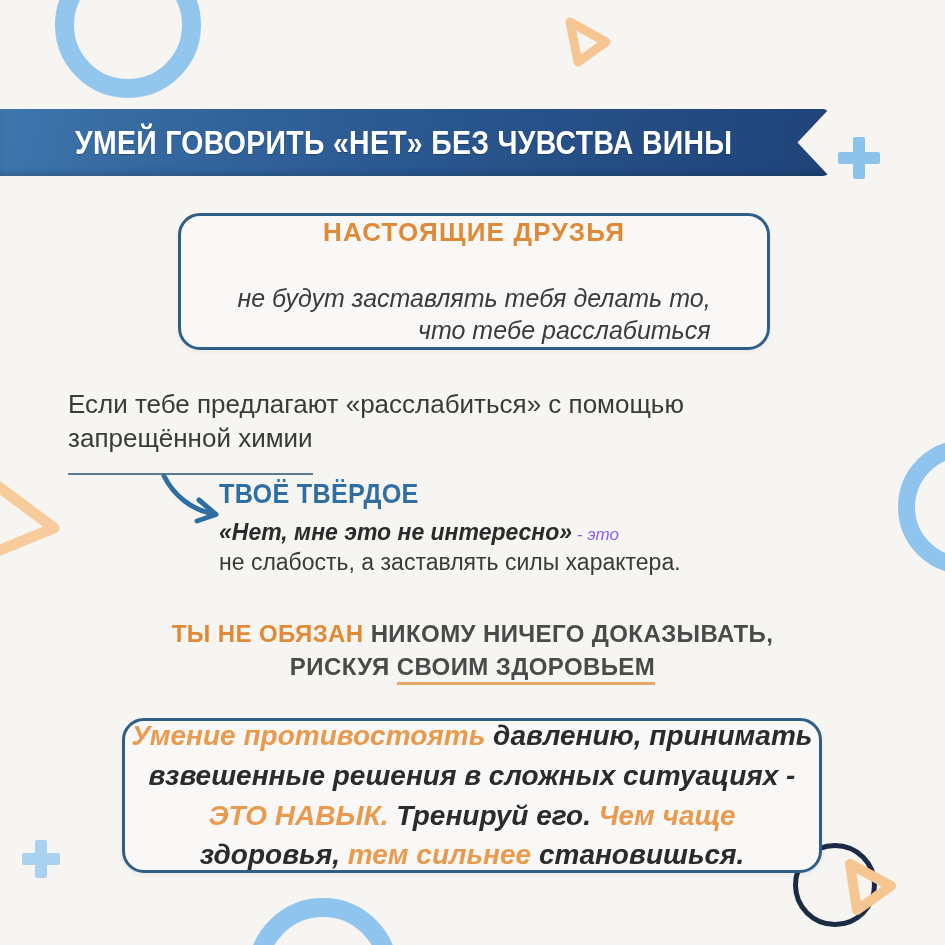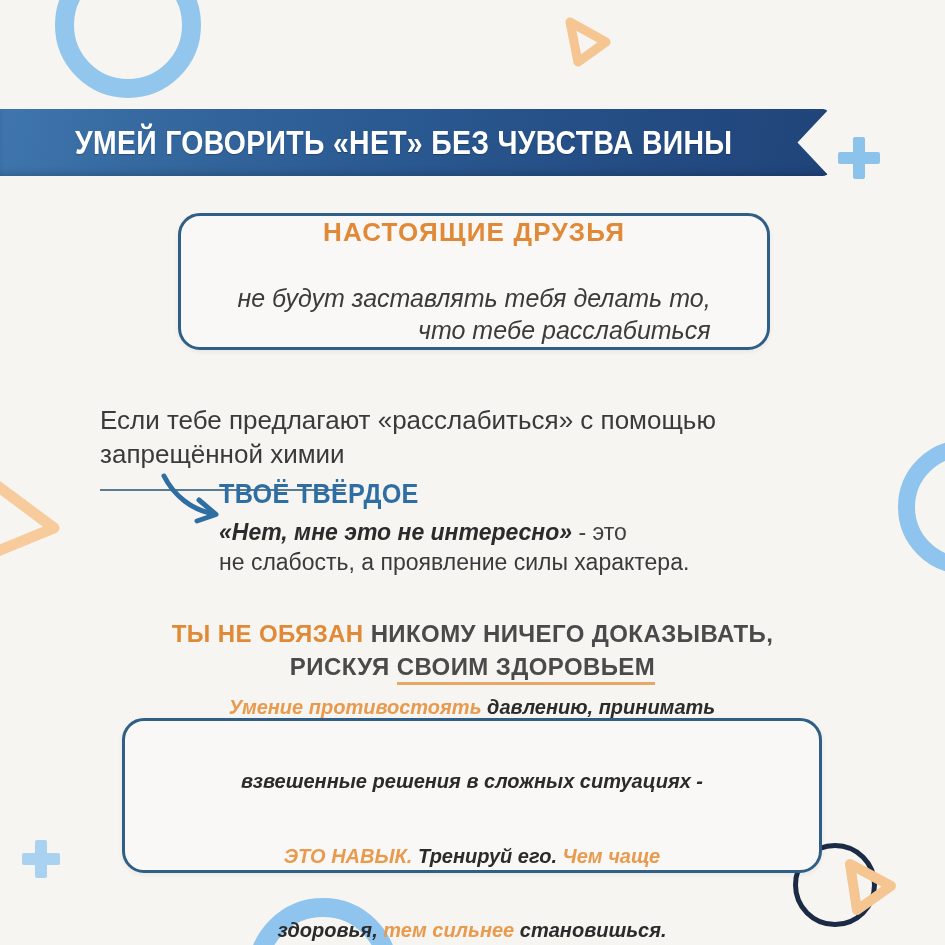--- a/index.html
+++ b/index.html
@@ -154,35 +154,33 @@
     left: 122px; top: 718px;
     width: 700px; height: 155px;
     display: flex;
     flex-direction: column;
     align-items: center;
     justify-content: center;
   }
   .card-skill .line {
     font-style: italic;
     font-weight: bold;
-    font-size: 20px;
+    font-size: 28px;
     color: #2b2b2b;
     line-height: 1.42;
     text-align: center;
     white-space: nowrap;
-    margin-top: 46px;
   }
   .hl { color: #e89a4e; }
 
   
   .offer {
     position: absolute;
-    left: 68px; top: 403px;
+    left: 68px; top: 387px;
     width: 810px;
-    margin-left: 32px;
   }
   .offer .l1, .offer .l2 {
     color: #3a3a3a;
     font-size: 26px;
     line-height: 1.32;
   }
   .offer .l2 {
     display: inline-block;
     border-bottom: 2.5px solid #5a7b92;
     padding-bottom: 17px;
@@ -211,22 +209,23 @@
     left: 219px; top: 519px;
     width: 700px;
   }
   .firm-body .q {
     font-style: italic;
     font-weight: bold;
     font-size: 23px;
     color: #2b2b2b;
   }
   .firm-body .rest {
-    font-size: 23px;
-    color: #404040;
+    font-size: 17px;
+    color: #8b5cf6;
+    font-style: italic;
   }
   .firm-body .l2 {
     font-size: 23px;
     color: #3a3a3a;
     line-height: 1.42;
   }
 
   
   .mustnot {
     position: absolute;
@@ -307,21 +306,21 @@
       <path d="M41 30 L58 44.5 L39 51" fill="none" stroke="#2f6ea3" stroke-width="5" stroke-linecap="round" stroke-linejoin="round"></path>
     </svg>
   </div>
 
   <div class="firm-title">ТВОЁ ТВЁРДОЕ</div>
 
   <div class="firm-body">
     <div>
       <span class="q">«Нет, мне это не интересно»</span><span class="rest"> - это</span>
     </div>
-    <div class="l2">не слабость, а проявление силы характера.</div>
+    <div class="l2">не слабость, а заставлять силы характера.</div>
   </div>
 
   <div class="mustnot">
     <div class="l">
       <span class="orange">ТЫ НЕ ОБЯЗАН</span><span> НИКОМУ НИЧЕГО ДОКАЗЫВАТЬ,</span>
     </div>
     <div class="l">
       <span>РИСКУЯ </span><span class="uline">СВОИМ ЗДОРОВЬЕМ</span>
     </div>
   </div>

